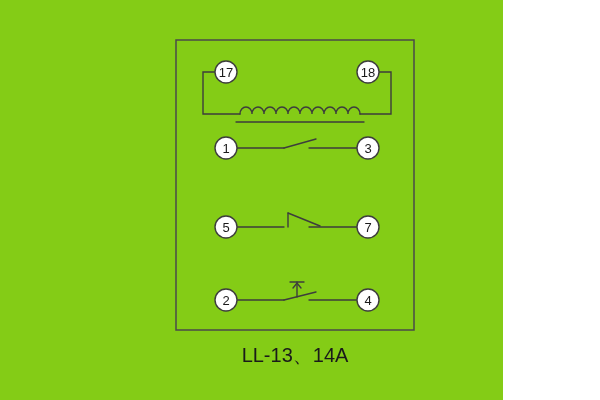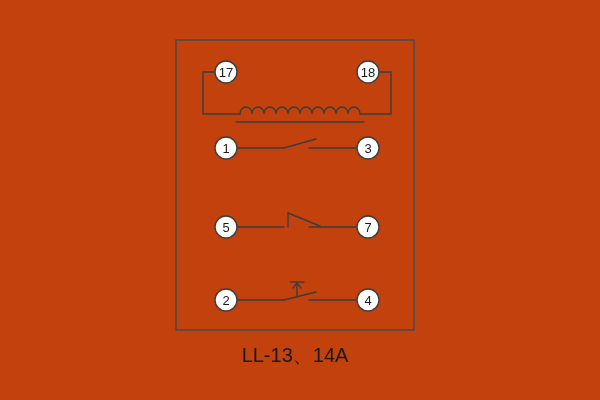--- a/index.html
+++ b/index.html
@@ -6,23 +6,23 @@
     margin: 0;
     padding: 0;
     width: 600px;
     height: 400px;
     background: #ffffff;
     font-family: "Liberation Sans", sans-serif;
     overflow: hidden;
   }
   .page {
     position: relative;
-    width: 600px;
+    width: 503px;
     height: 400px;
-    background: #c2410c;
+    background: #84cc16;
   }
   svg {
     display: block;
   }
   .wire {
     stroke: #3d3d3d;
     stroke-width: 1.4;
     fill: none;
     stroke-linecap: round;
   }

